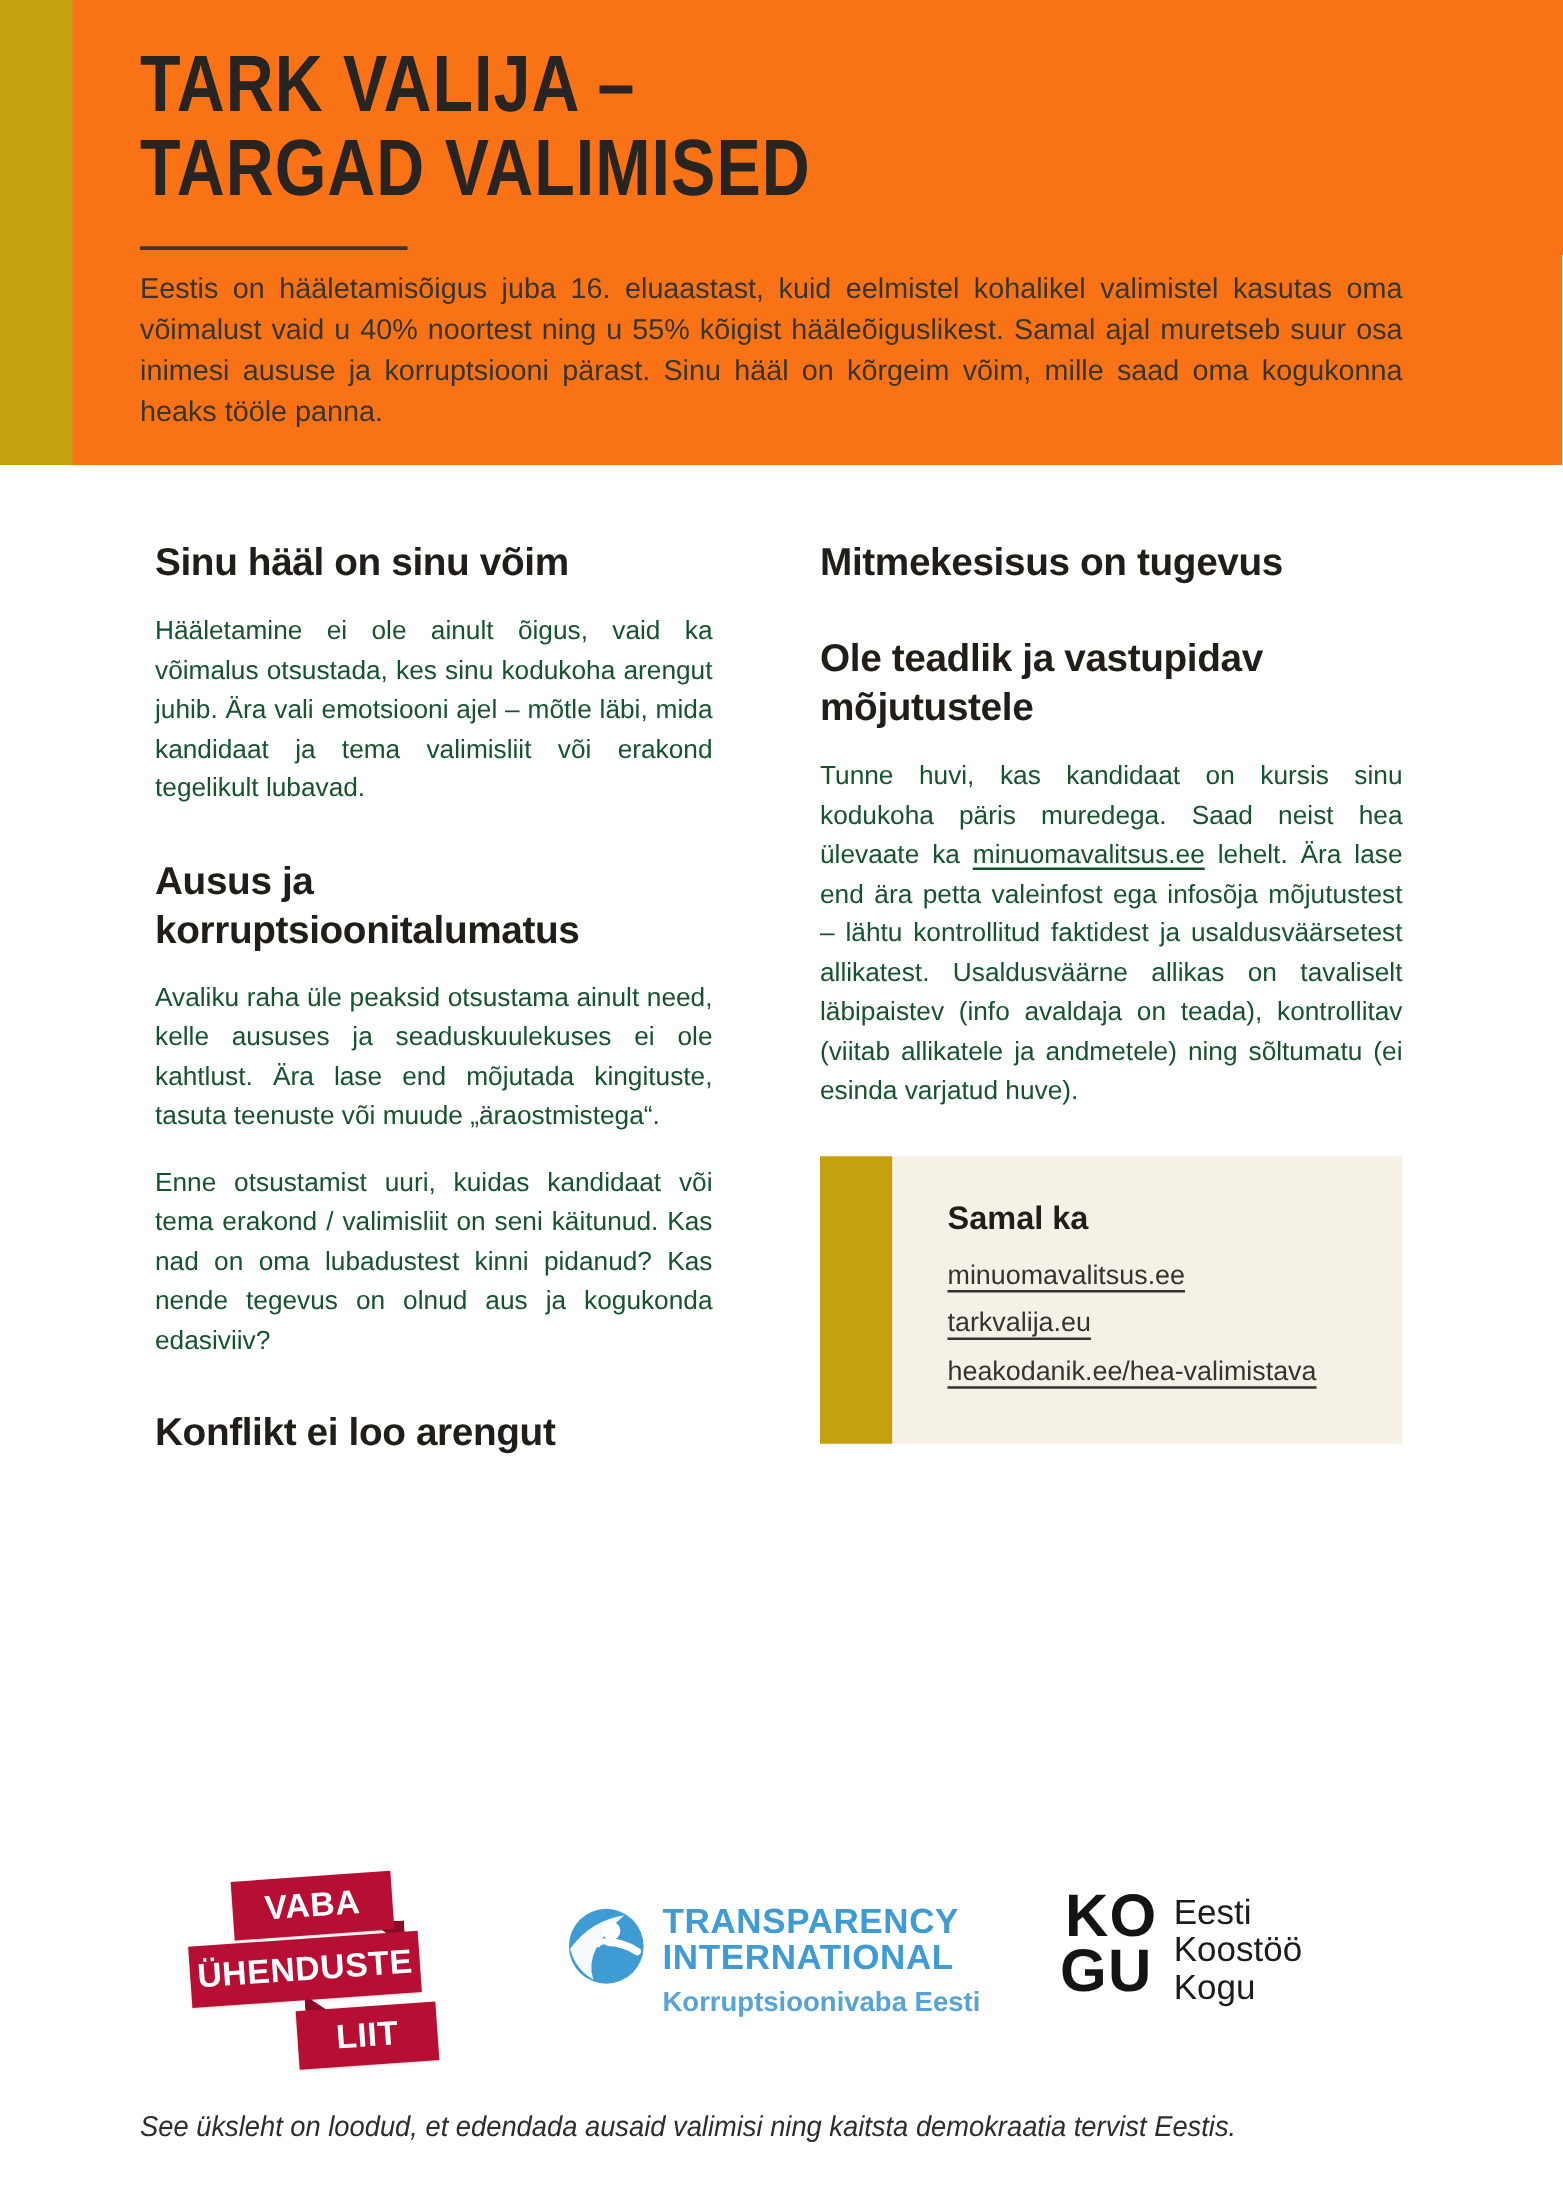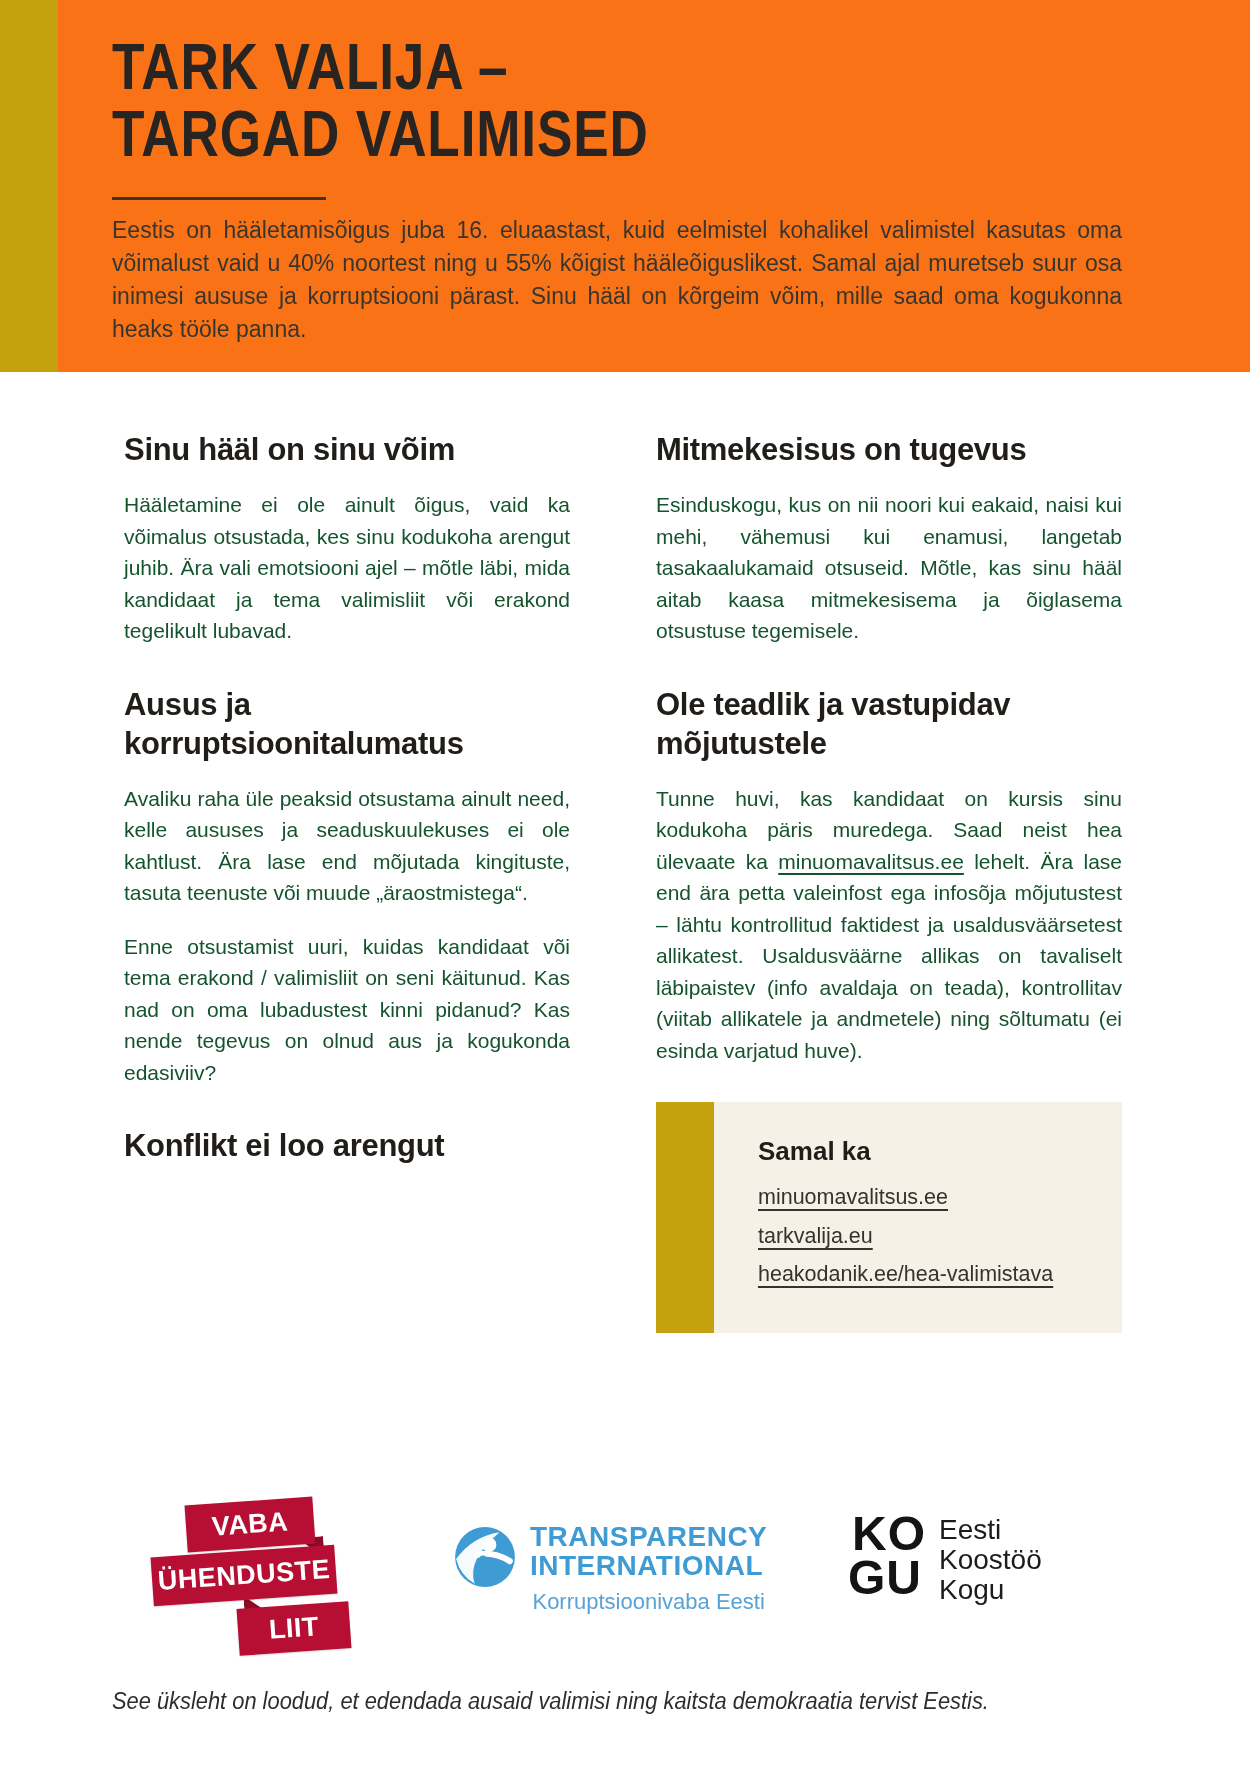--- a/index.html
+++ b/index.html
@@ -62,21 +62,21 @@
   .ribbon-2{left:4px;top:54px;width:184px;height:49px;}
   .ribbon-3{left:90px;top:108px;width:112px;height:47px;}
   .ribbon-fold{position:absolute;background:#8c0b27;transform:rotate(-4deg);}
   .fold-a{left:150px;top:40px;width:26px;height:22px;clip-path:polygon(0 0,100% 0,100% 100%);}
   .fold-b{left:96px;top:98px;width:26px;height:20px;clip-path:polygon(0 0,100% 100%,0 100%);}
 
   .logo-ti{position:absolute;left:452px;top:1522px;display:flex;align-items:flex-start;}
   .ti-globe{width:66px;height:66px;flex:0 0 66px;margin-top:2px;}
   .ti-text{margin-left:12px;}
   .ti-name{font-size:28px;line-height:1.04;font-weight:700;color:#3f9bd4;letter-spacing:0.5px;}
-  .ti-subtitle{margin-top:9px;font-size:22px;color:#58a3d3;text-align:center;font-weight:400;}
+  .ti-subtitle{margin-top:9px;font-size:22px;color:#58a3d3;text-align:center;font-weight:700;}
 
   .logo-kogu{position:absolute;left:852px;top:1512px;display:flex;align-items:flex-start;}
   .kogu-abbr{font-size:48px;font-weight:700;color:#141414;line-height:0.92;letter-spacing:1px;}
   .kogu-abbr .gu{margin-left:-4px;}
   .kogu-name{margin-left:13px;margin-top:3px;font-size:28px;line-height:1.08;color:#1c1c1c;font-weight:400;}
 
   
   .footer-note{
     position:absolute;left:112px;top:1688px;width:1010px;margin:0;
     font-size:23px;font-style:italic;color:#2f2d2a;
@@ -104,21 +104,20 @@
 
     <h2 class="gap">Ausus ja korruptsioonitalumatus</h2>
     <p>Avaliku raha üle peaksid otsustama ainult need, kelle aususes ja seaduskuulekuses ei ole kahtlust. Ära lase end mõjutada kingituste, tasuta teenuste või muude „äraostmistega“.</p>
     <p>Enne otsustamist uuri, kuidas kandidaat või tema erakond / valimisliit on seni käitunud. Kas nad on oma lubadustest kinni pidanud? Kas nende tegevus on olnud aus ja kogukonda edasiviiv?</p>
 
     <h2 class="gap">Konflikt ei loo arengut</h2>
   </div>
 
   <div class="col col-right">
     <h2>Mitmekesisus on tugevus</h2>
-    <p>Esinduskogu, kus on nii noori kui eakaid, naisi kui mehi, vähemusi kui enamusi, langetab tasakaalukamaid otsuseid. Mõtle, kas sinu hääl aitab kaasa mitmekesisema ja õiglasema otsustuse tegemisele.</p>
 
     <h2 class="gap">Ole teadlik ja vastupidav mõjutustele</h2>
     <p><span>Tunne huvi, kas kandidaat on kursis sinu kodukoha päris muredega. Saad neist hea ülevaate ka </span><a class="inline-link">minuomavalitsus.ee</a><span> lehelt. Ära lase end ära petta valeinfost ega infosõja mõjutustest – lähtu kontrollitud faktidest ja usaldusväärsetest allikatest. Usaldusväärne allikas on tavaliselt läbipaistev (info avaldaja on teada), kontrollitav (viitab allikatele ja andmetele) ning sõltumatu (ei esinda varjatud huve).</span></p>
 
     <div class="see-also">
       <div class="see-also-bar"></div>
       <div class="see-also-main">
         <h3 class="see-also-title">Samal ka</h3>
         <div class="see-also-link-row"><a class="see-also-link">minuomavalitsus.ee</a></div>
         <div class="see-also-link-row"><a class="see-also-link">tarkvalija.eu</a></div>

